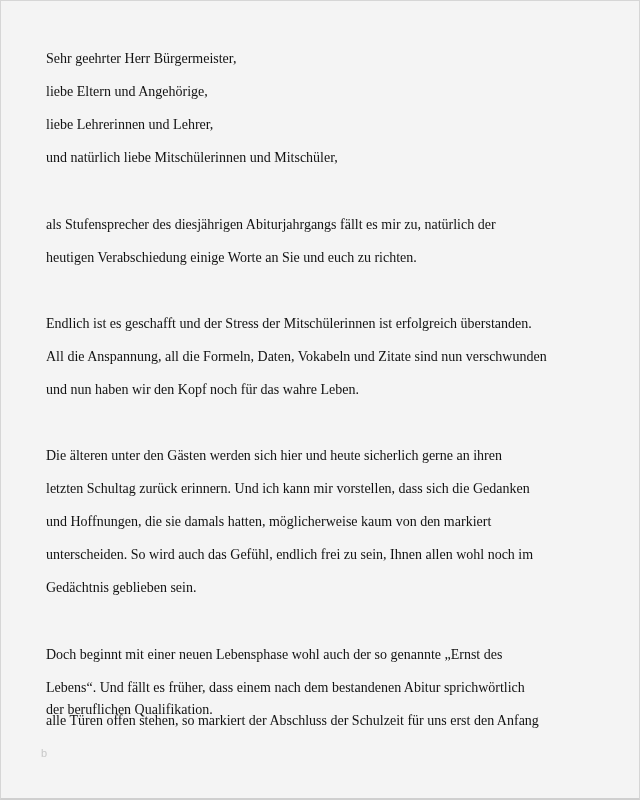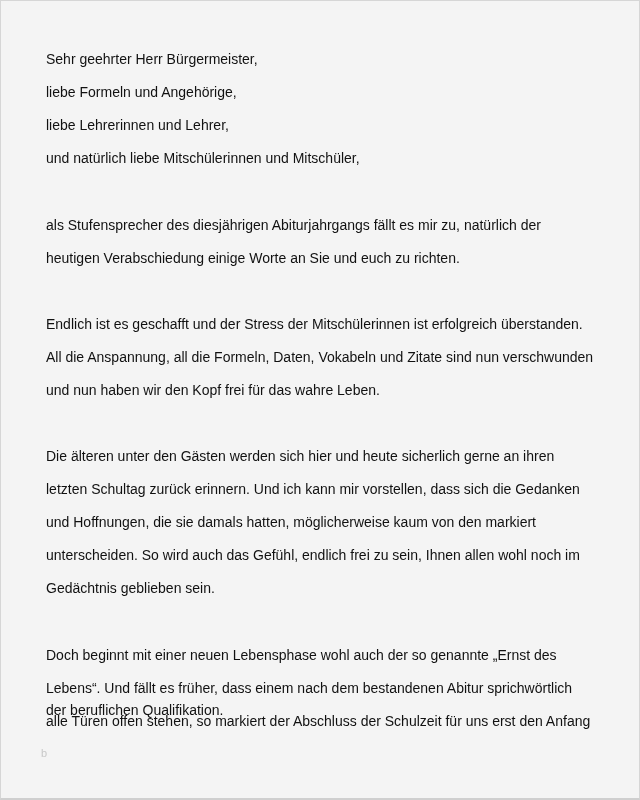--- a/index.html
+++ b/index.html
@@ -15,21 +15,21 @@
       width: 638px;
       height: 797px;
       border: 1px solid #d6d6d6;
       border-bottom: 2px solid #cfcfcf;
       background: #f4f4f4;
       box-sizing: content-box;
     }
     .line {
       position: absolute;
       left: 45px;
-      font-family: Liberation Sans, sans-serif;
+      font-family: Liberation Serif, serif;
       font-size: 14px;
       line-height: 16px;
       color: #111111;
       white-space: nowrap;
       text-align: right;
     }
     .watermark {
       position: absolute;
       left: 40px;
       top: 746px;
@@ -38,34 +38,34 @@
       color: #c8c8c8;
     }
   </style>
 </head>
 <body>
 
 <div class="page">
 
   <div>
     <div class="line" style="top:50px">Sehr geehrter Herr Bürgermeister,</div>
-    <div class="line" style="top:83px">liebe Formeln und Angehörige,</div>
+    <div class="line" style="top:83px">liebe Eltern und Angehörige,</div>
     <div class="line" style="top:116px">liebe Lehrerinnen und Lehrer,</div>
     <div class="line" style="top:149px">und natürlich liebe Mitschülerinnen und Mitschüler,</div>
   </div>
 
   <div>
     <div class="line" style="top:216px">als Stufensprecher des diesjährigen Abiturjahrgangs fällt es mir zu, natürlich der</div>
     <div class="line" style="top:249px">heutigen Verabschiedung einige Worte an Sie und euch zu richten.</div>
   </div>
 
   <div>
     <div class="line" style="top:315px">Endlich ist es geschafft und der Stress der Mitschülerinnen ist erfolgreich überstanden.</div>
     <div class="line" style="top:348px">All die Anspannung, all die Formeln, Daten, Vokabeln und Zitate sind nun verschwunden</div>
-    <div class="line" style="top:381px">und nun haben wir den Kopf frei für das wahre Leben.</div>
+    <div class="line" style="top:381px">und nun haben wir den Kopf noch für das wahre Leben.</div>
   </div>
 
   <div>
     <div class="line" style="top:447px">Die älteren unter den Gästen werden sich hier und heute sicherlich gerne an ihren</div>
     <div class="line" style="top:480px">letzten Schultag zurück erinnern. Und ich kann mir vorstellen, dass sich die Gedanken</div>
     <div class="line" style="top:513px">und Hoffnungen, die sie damals hatten, möglicherweise kaum von den markiert</div>
     <div class="line" style="top:546px">unterscheiden. So wird auch das Gefühl, endlich frei zu sein, Ihnen allen wohl noch im</div>
     <div class="line" style="top:579px">Gedächtnis geblieben sein.</div>
   </div>
 

